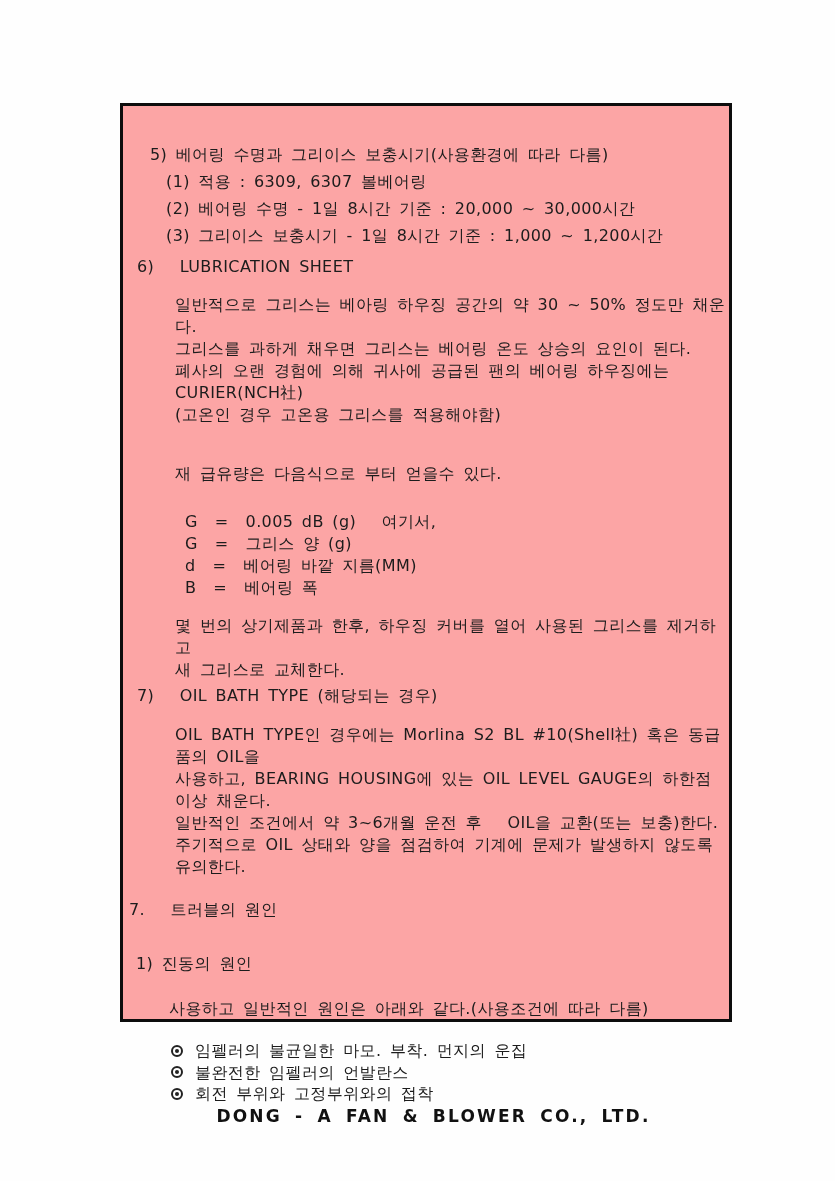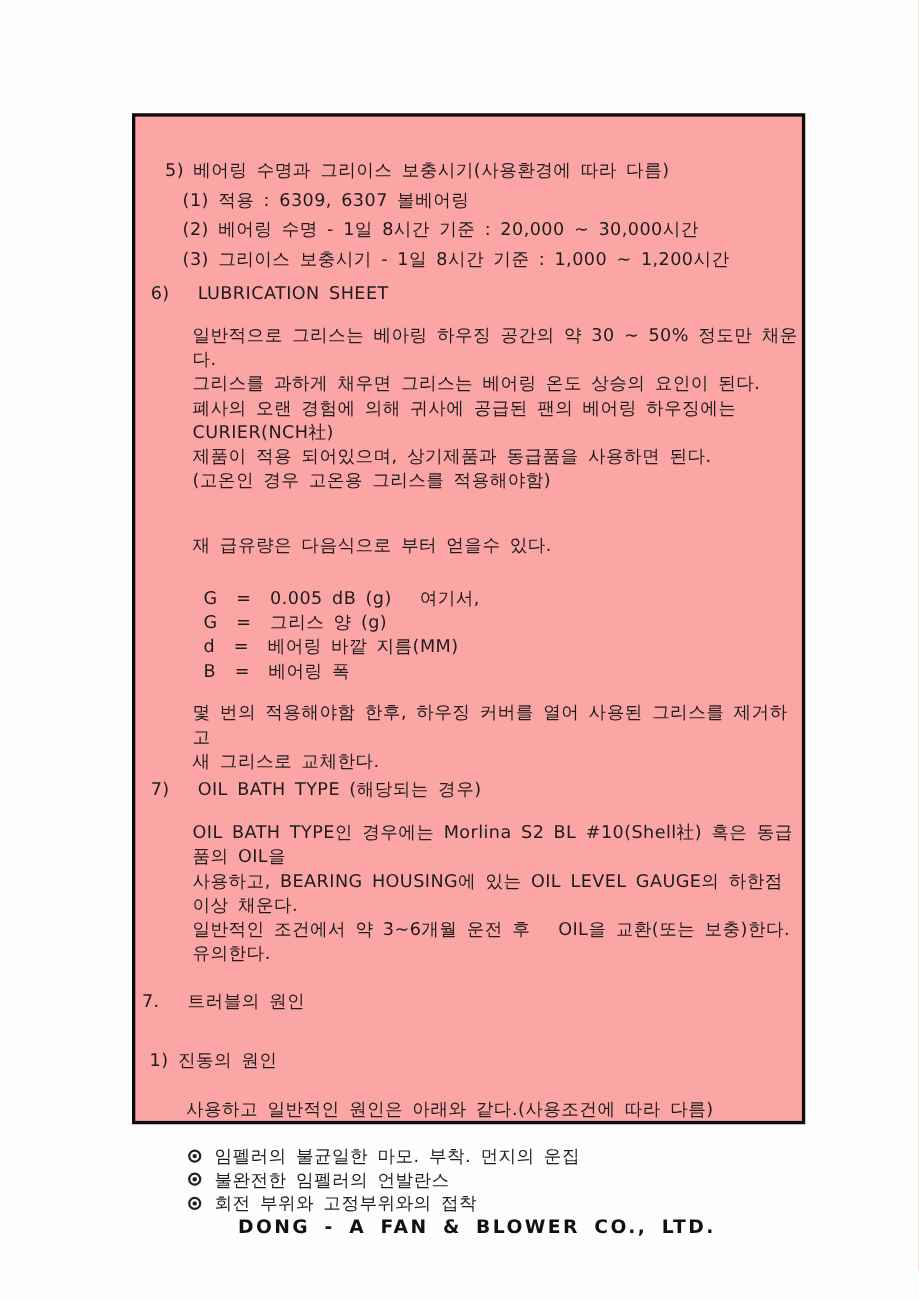--- a/index.html
+++ b/index.html
@@ -91,42 +91,42 @@
         <div class="line h-line ind-items">(3) 그리이스 보충시기 - 1일 8시간 기준 : 1,000 ~ 1,200시간</div>
       </div>
     </div>
 
     <div>
       <div class="line h-line ind-sec s6-heading">6)   LUBRICATION SHEET</div>
       <div class="s6-para1">
         <div class="line b-line ind-body">일반적으로 그리스는 베아링 하우징 공간의 약 30 ~ 50% 정도만 채운다.</div>
         <div class="line b-line ind-body">그리스를 과하게 채우면 그리스는 베어링 온도 상승의 요인이 된다.</div>
         <div class="line b-line ind-body">폐사의 오랜 경험에 의해 귀사에 공급된 팬의 베어링 하우징에는 CURIER(NCH社)</div>
-        <div class="line b-line ind-body">제품이 적용 되어있으며, 상기제품과 동급품을 사용하면 된다.</div>
         <div class="line b-line ind-body">(고온인 경우 고온용 그리스를 적용해야함)</div>
       </div>
       <div class="line b-line ind-body s6-para2">재 급유량은 다음식으로 부터 얻을수 있다.</div>
       <div class="s6-formula">
         <div class="line b-line ind-formula">G  =  0.005 dB (g)   여기서,</div>
         <div class="line b-line ind-formula">G  =  그리스 양 (g)</div>
         <div class="line b-line ind-formula">d  =  베어링 바깥 지름(MM)</div>
         <div class="line b-line ind-formula">B  =  베어링 폭</div>
       </div>
       <div class="s6-para3">
-        <div class="line b-line ind-body">몇 번의 적용해야함 한후, 하우징 커버를 열어 사용된 그리스를 제거하고</div>
+        <div class="line b-line ind-body">몇 번의 상기제품과 한후, 하우징 커버를 열어 사용된 그리스를 제거하고</div>
         <div class="line b-line ind-body">새 그리스로 교체한다.</div>
       </div>
     </div>
 
     <div>
       <div class="line h-line ind-sec s7-heading">7)   OIL BATH TYPE (해당되는 경우)</div>
       <div class="s7-para">
         <div class="line b-line ind-body">OIL BATH TYPE인 경우에는 Morlina S2 BL #10(Shell社) 혹은 동급품의 OIL을</div>
         <div class="line b-line ind-body">사용하고, BEARING HOUSING에 있는 OIL LEVEL GAUGE의 하한점 이상 채운다.</div>
         <div class="line b-line ind-body">일반적인 조건에서 약 3~6개월 운전 후   OIL을 교환(또는 보충)한다.</div>
+        <div class="line b-line ind-body">주기적으로 OIL 상태와 양을 점검하여 기계에 문제가 발생하지 않도록</div>
         <div class="line b-line ind-body">유의한다.</div>
       </div>
     </div>
 
     <div>
       <div class="line h-line ind-ch c7-heading">7.   트러블의 원인</div>
       <div class="line h-line ind-ch-sub c7-sub">1) 진동의 원인</div>
       <div class="line ind-ch-body c7-para">사용하고 일반적인 원인은 아래와 같다.(사용조건에 따라 다름)</div>
       <div class="c7-bullets ind-bullets">
         <div class="bullet-row">

